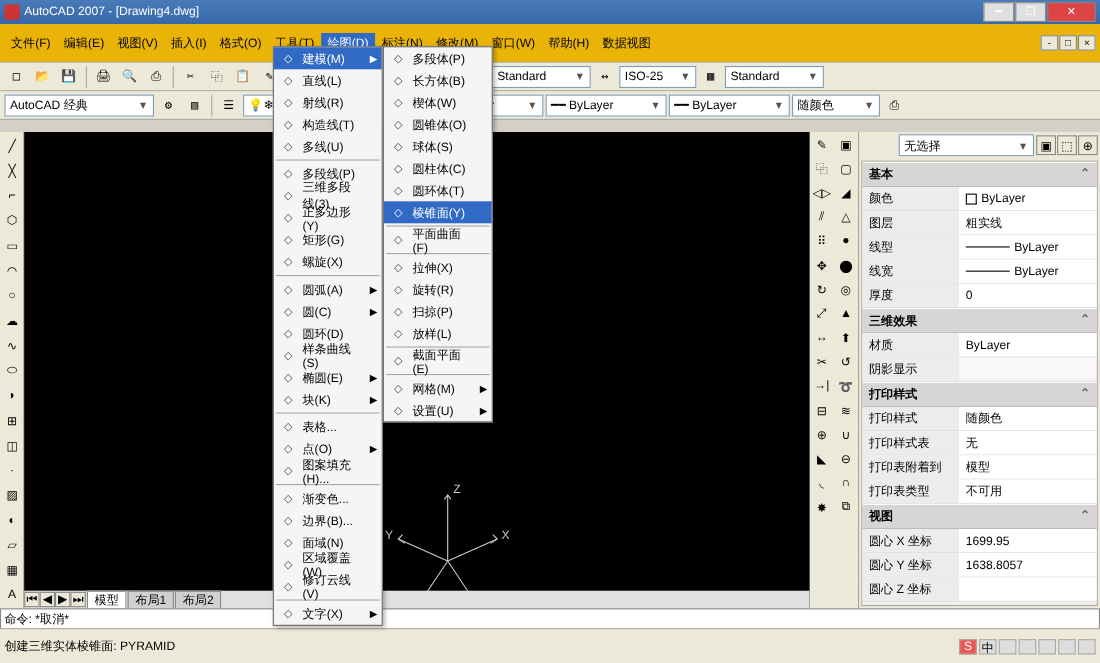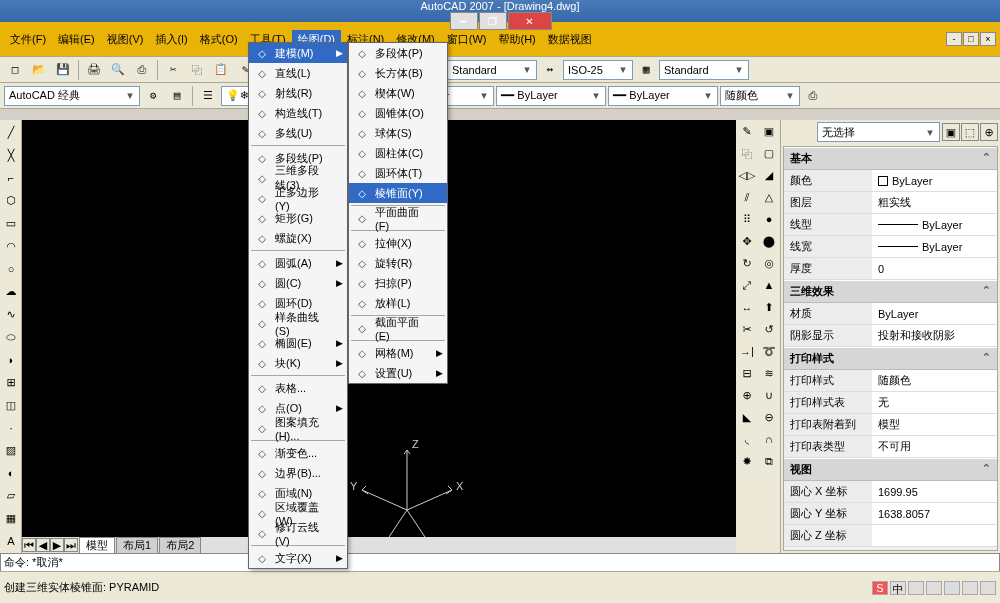--- a/index.html
+++ b/index.html
@@ -1,17 +1,17 @@
 <!DOCTYPE html>
 <html><head>
 <meta charset="utf-8">
 <style>
 * { margin:0; padding:0; box-sizing:border-box; font-family:"Microsoft YaHei","SimSun",sans-serif; font-size:11px; }
 body { background:#d4d0c8; width:1000px; height:603px; overflow:hidden; position:relative; }
-.titlebar { height:22px; background:linear-gradient(#4a7ab8,#3568a8); color:#fff; display:flex; align-items:center; padding:0 4px;flex-direction:column; }
+.titlebar { height:22px; background:linear-gradient(#4a7ab8,#3568a8); color:#fff; display:flex; align-items:center; padding:0 4px; }
 .titlebar .icon-app { width:14px; height:14px; background:#c33; margin-right:4px; border-radius:2px; }
 .titlebar .title { flex:1; }
 .winbtns { display:flex; gap:0; }
 .winbtn { width:28px; height:18px; background:#e0e0e0; border:1px solid #888; display:flex; align-items:center; justify-content:center; margin-left:1px; font-size:10px; }
 .winbtn.close { background:#d44; color:#fff; width:44px; }
 .menubar { height:35px; background:#eab308; display:flex; align-items:center; padding:0 4px; border-bottom:1px solid #aca899; }
 .menubar .mitem { padding:2px 6px; cursor:default; }
 .menubar .mitem.open { background:#316ac5; color:#fff; }
 .menubar .spacer { flex:1; }
 .menubar .mdi { display:flex; gap:1px; }
@@ -363,23 +363,20 @@
           <span class="chev">⌃</span>
         </div>
         <div class="prop-row">
           <div class="prop-label">材质</div>
           <div class="prop-val">
             <span>ByLayer</span>
           </div>
         </div>
         <div class="prop-row">
           <div class="prop-label">阴影显示</div>
-          <div class="prop-val">
-            <span>投射和接收阴影</span>
-          </div>
         </div>
         <div class="pgroup-head">
           <span>打印样式</span>
           <span class="chev">⌃</span>
         </div>
         <div class="prop-row">
           <div class="prop-label">打印样式</div>
           <div class="prop-val">
             <span>随颜色</span>
           </div>

